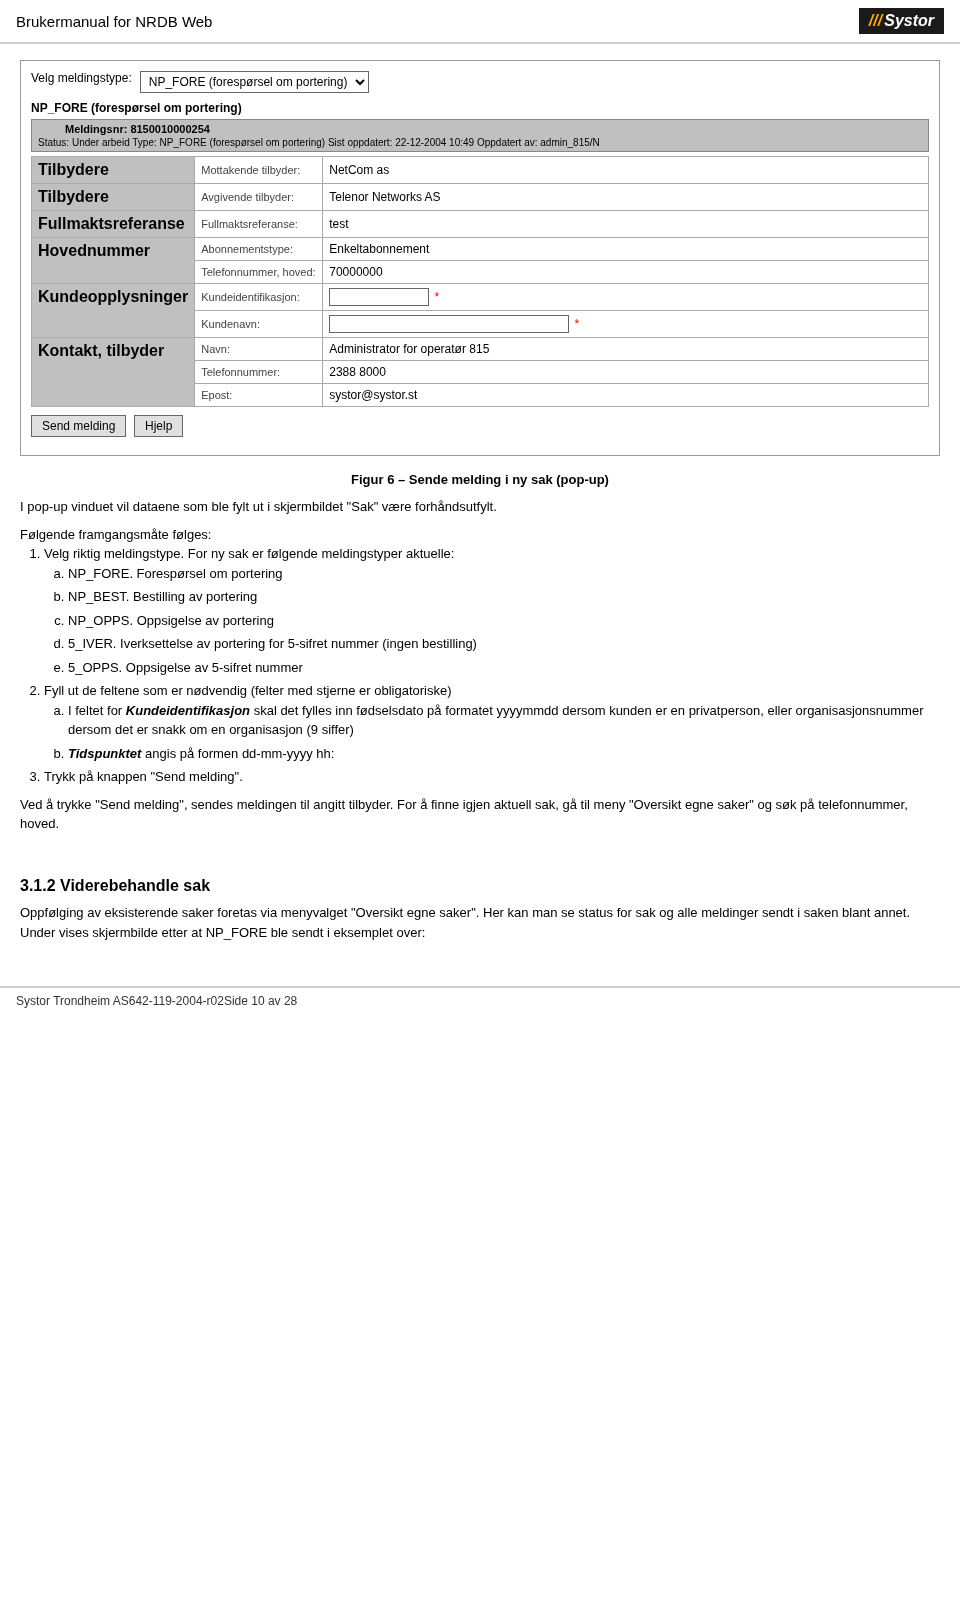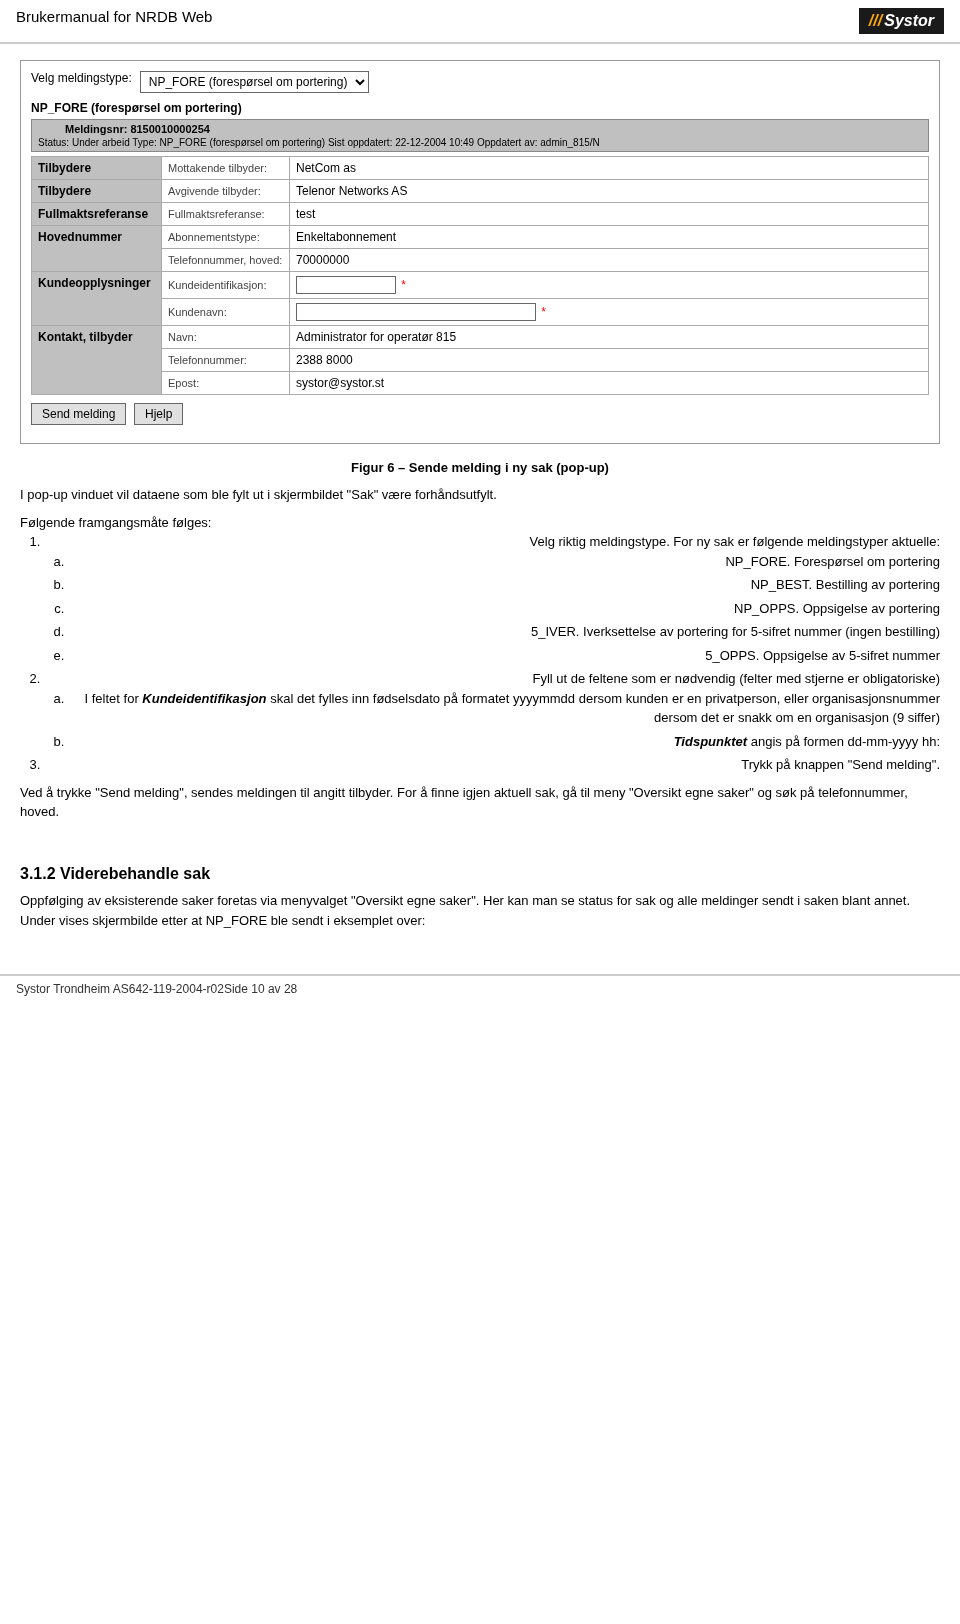--- a/index.html
+++ b/index.html
@@ -8,21 +8,21 @@
       font-size: 13px;
       background: #fff;
       color: #000;
       width: 960px;
     }
 
     
     .page-header {
       display: flex;
       justify-content: space-between;
-      align-items: flex-start;
+      align-items: center;
       padding: 8px 16px;
       border-bottom: 2px solid #ccc;
       background: #fff;
     }
     .page-header-title {
       font-size: 15px;
       font-weight: normal;
       color: #000;
     }
     .logo-box {
@@ -117,21 +117,21 @@
       border: 1px solid #aaa;
       padding: 4px 6px;
       font-size: 12px;
       vertical-align: middle;
     }
     .data-table .row-header {
       background: #c0c0c0;
       font-weight: bold;
       width: 130px;
       vertical-align: top;
-      font-size: 12px;
+      font-size: 16px;
     }
     .data-table .row-sublabel {
       color: #444;
       font-size: 11px;
       width: 128px;
     }
     .data-table .row-value {
       font-size: 12px;
     }
     .input-field {
@@ -174,21 +174,20 @@
     .body-text {
       font-size: 13px;
       line-height: 1.5;
       margin-bottom: 8px;
     }
     .body-text ol {
       margin-left: 24px;
     }
     .body-text ol li {
       margin-bottom: 4px;
-      text-align: right;
     }
 
     .section-heading {
       font-size: 16px;
       font-weight: bold;
       margin: 16px 0 8px 0;
     }
 
     
     .page-footer {

